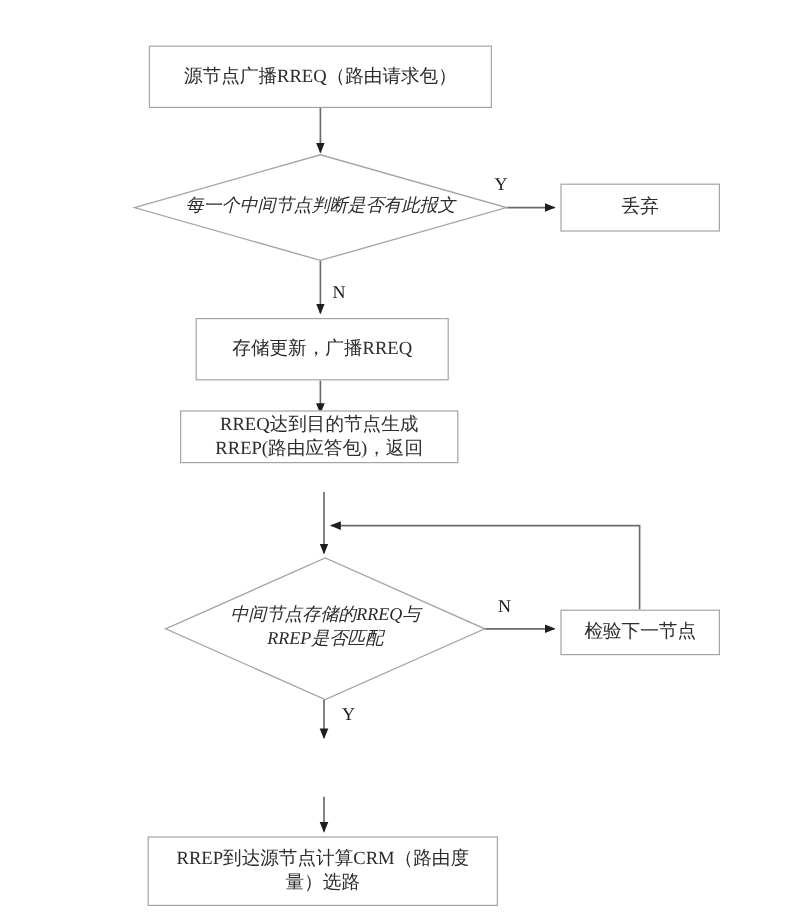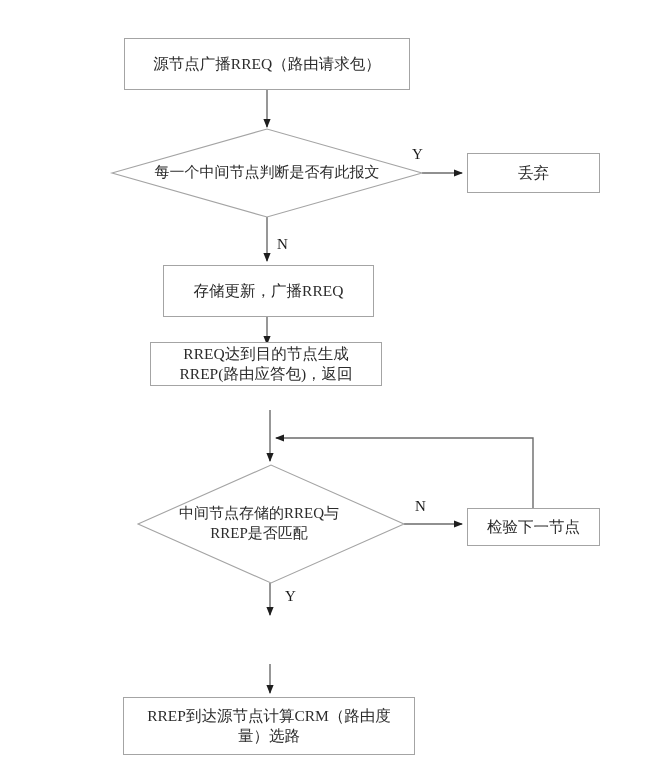--- a/index.html
+++ b/index.html
@@ -37,20 +37,21 @@
     border: 1px solid #a4a4a4;
     background: #ffffff;
     font-size: 15.5px;
   }
   .decision-label {
     background: transparent;
     border: none;
     font-size: 15px;
     z-index: 4;
     pointer-events: none;
+    font-style: italic;
   }
   .edge-label {
     position: absolute;
     font-size: 15px;
     color: #1a1a1a;
     font-family: "Liberation Serif", "DejaVu Serif", serif;
     z-index: 5;
   }
   svg.wires {
     position: absolute;
@@ -113,21 +114,21 @@
 
   <div class="node process" style="left:163px; top:265px; width:211px; height:52px;">
     <span>存储更新，广播RREQ</span>
   </div>
 
   <div class="node process" style="left:150px; top:342px; width:232px; height:44px;">
     <span>RREQ达到目的节点生成
 RREP(路由应答包)，返回</span>
   </div>
 
-  <div class="node decision-label" style="left:144px; top:498px; width:230px; height:52px;">
+  <div class="node decision-label" style="left:156px; top:498px; width:230px; height:52px;">
     <span>中间节点存储的RREQ与
 RREP是否匹配</span>
   </div>
 
   <div class="node process" style="left:467px; top:508px; width:133px; height:38px;font-family:Liberation Serif, serif;">
     <span>检验下一节点</span>
   </div>
 
 
   <div class="node process" style="left:123px; top:697px; width:292px; height:58px;">

